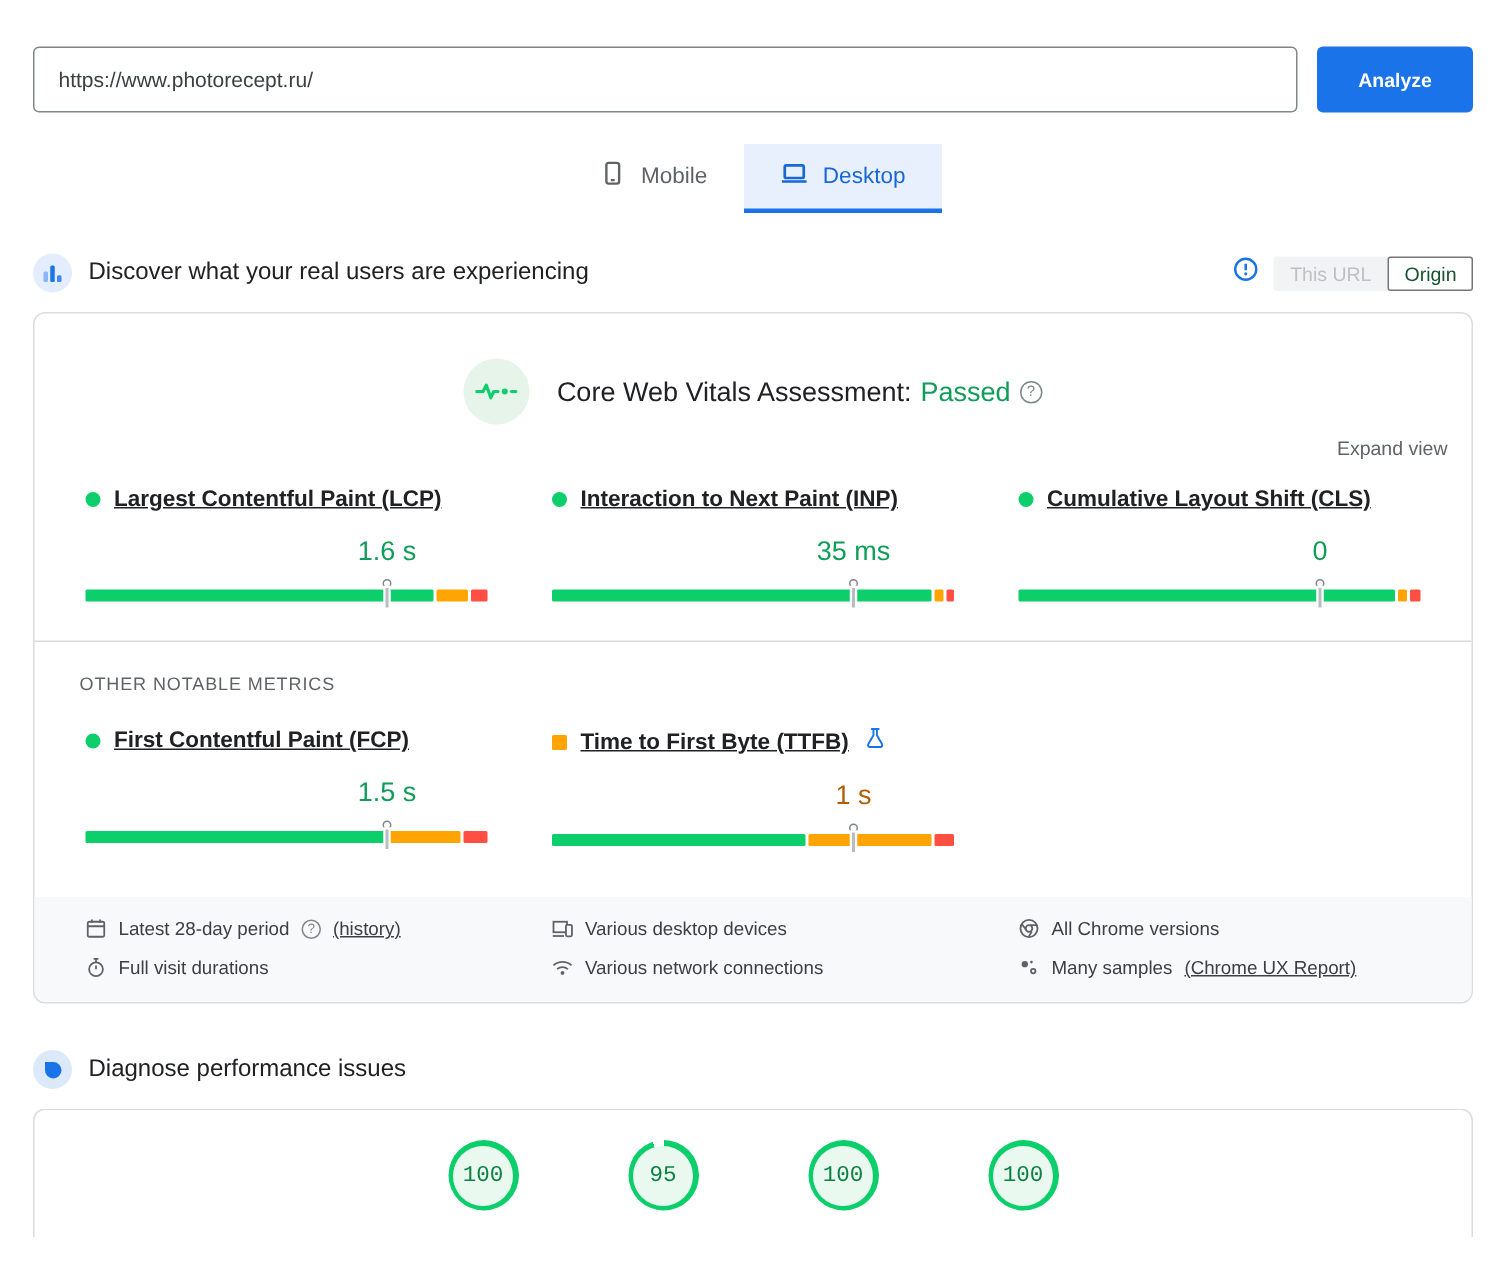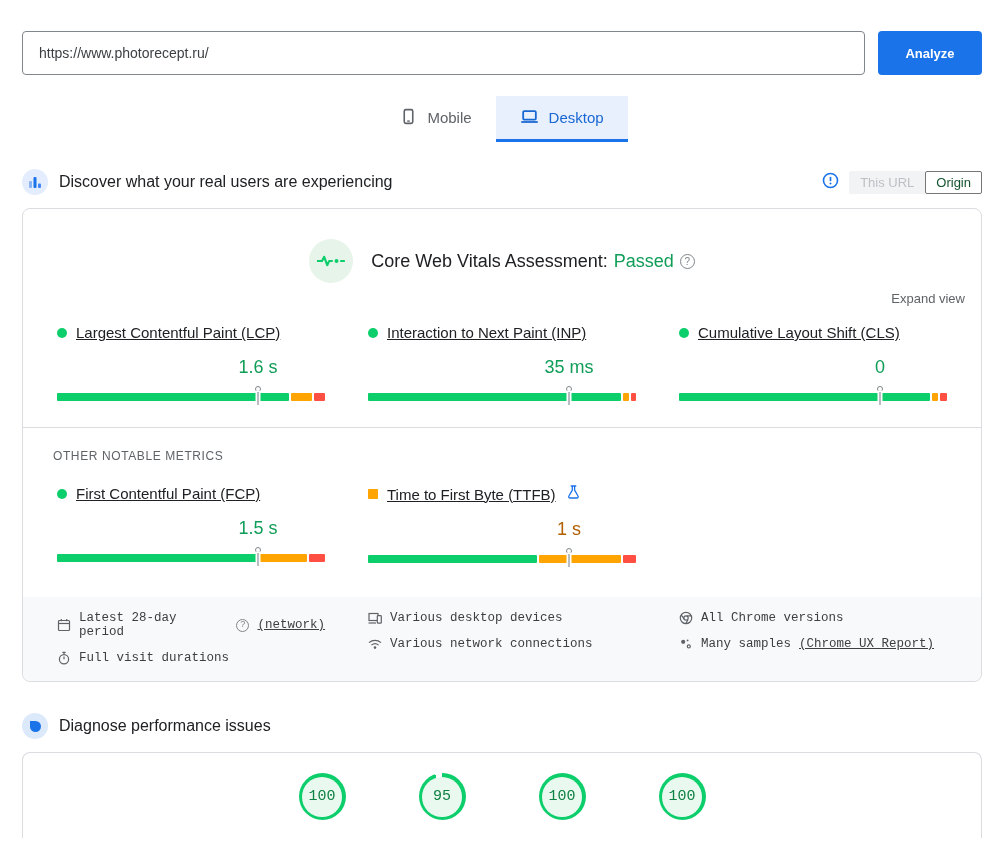--- a/index.html
+++ b/index.html
@@ -38,41 +38,41 @@
   .cwv-row { display:flex; align-items:center; justify-content:center; gap:18px; padding-top:30px; }
   .cwv-icon-circle { width:44px; height:44px; border-radius:50%; background:#e6f4ea;
     display:flex; align-items:center; justify-content:center; }
   .cwv-text { font-size:18px; font-weight:500; display:flex; align-items:center; gap:6px; }
   .passed { color:#0f9d58; }
   .help-icon { width:15px; height:15px; border:1px solid #80868b; border-radius:50%; color:#80868b;
     font-size:10px; display:inline-flex; align-items:center; justify-content:center; flex:none; cursor:pointer; }
   .expand-view { text-align:right; padding-right:16px; margin-top:8px; font-size:13px; color:#5f6368; cursor:pointer; }
 
   .metrics-grid { display:grid; grid-template-columns:1fr 1fr 1fr; column-gap:43px; padding:0 34px; margin-top:18px; }
-  .metric-head { display:flex; align-items:center; gap:9px; }
+  .metric-head { display:flex; align-items:center; gap:9px;font-weight:bold; }
   .dot { width:10px; height:10px; flex:none; }
   .dot.good { background:#0cce6b; border-radius:50%; }
   .dot.average { background:#ffa400; border-radius:1px; }
   .metric-link { font-size:15px; color:#202124; text-decoration:underline; cursor:pointer; }
   .metric-viz { position:relative; height:62px; }
   .mval { position:absolute; bottom:25px; transform:translateX(-50%); font-size:18px; font-weight:500; white-space:nowrap; }
   .mval.good { color:#0f9d58; } .mval.average { color:#b06000; }
   .mbar { position:absolute; left:0; right:0; bottom:2px; height:8px; display:flex; gap:2px; }
   .seg { height:100%; border-radius:1px; }
   .seg.g { background:#0cce6b; } .seg.o { background:#ffa400; } .seg.r { background:#ff4e42; }
   .pin { position:absolute; bottom:-2px; transform:translateX(-50%); display:flex; flex-direction:column; align-items:center; }
   .pin-head { width:6px; height:6px; border:1.5px solid #80868b; border-radius:50%; background:#fff; }
   .pin-stem { width:1.5px; height:13px; background:#b9bdc1; box-shadow:0 0 0 1.5px #fff; }
 
   .divider { border:none; border-top:1px solid #dadce0; margin-top:24px; }
   .other-label { font-size:12px; color:#5f6368; letter-spacing:.6px; margin:21px 0 0 30px; }
   .flask { margin-left:2px; flex:none; cursor:pointer; }
 
   .crux-footer { background:#f8f9fa; border-radius:0 0 8px 8px; margin-top:32px;
-    padding:14px 34px 16px 34px; display:grid; grid-template-columns:1fr 1fr 1fr; column-gap:43px;font-family:Liberation Mono, monospace; }
+    padding:14px 34px 16px 34px; display:grid; grid-template-columns:1fr 1fr 1fr; column-gap:43px; }
   .foot-col { display:flex; flex-direction:column; gap:12px; }
   .foot-item { display:flex; align-items:center; gap:8px; font-size:12.5px; color:#3c4043; }
   .foot-item svg { flex:none; }
   .foot-link { color:#3c4043; text-decoration:underline; cursor:pointer; }
 
   .lab-card { border-radius:8px 8px 0 0; border-bottom:none; height:86px;
     display:flex; justify-content:center; align-items:flex-start; gap:73px; padding-top:20px; }
   .gauge { width:47px; height:47px; border-radius:50%; position:relative; cursor:pointer; }
   .gauge-inner { position:absolute; inset:3.5px; background:#e9f9ef; border-radius:50%;
     display:flex; align-items:center; justify-content:center; }
@@ -261,21 +261,21 @@
     <div class="crux-footer">
       <div class="foot-col">
         <div class="foot-item">
           <svg width="14" height="14" viewBox="0 0 14 14">
               <rect x="1.5" y="2.5" width="11" height="10" rx="1" fill="none" stroke="#5f6368" stroke-width="1.2"></rect>
               <path d="M1.5 5.5h11" stroke="#5f6368" stroke-width="1.2"></path>
               <path d="M4.3 1v2.2M9.7 1v2.2" stroke="#5f6368" stroke-width="1.2"></path>
             </svg>
           <span>Latest 28-day period</span>
           <span class="help-icon" style="width:13px;height:13px;font-size:9px;">?</span>
-          <span class="foot-link">(network)</span>
+          <span class="foot-link">(history)</span>
         </div>
         <div class="foot-item">
           <svg width="14" height="14" viewBox="0 0 14 14">
               <circle cx="7" cy="8.2" r="4.6" fill="none" stroke="#5f6368" stroke-width="1.2"></circle>
               <path d="M7 8.2V5.6" stroke="#5f6368" stroke-width="1.2"></path>
               <path d="M5.4 1.3h3.2M7 1.3v2" stroke="#5f6368" stroke-width="1.2"></path>
             </svg>
           <span>Full visit durations</span>
         </div>
       </div>

